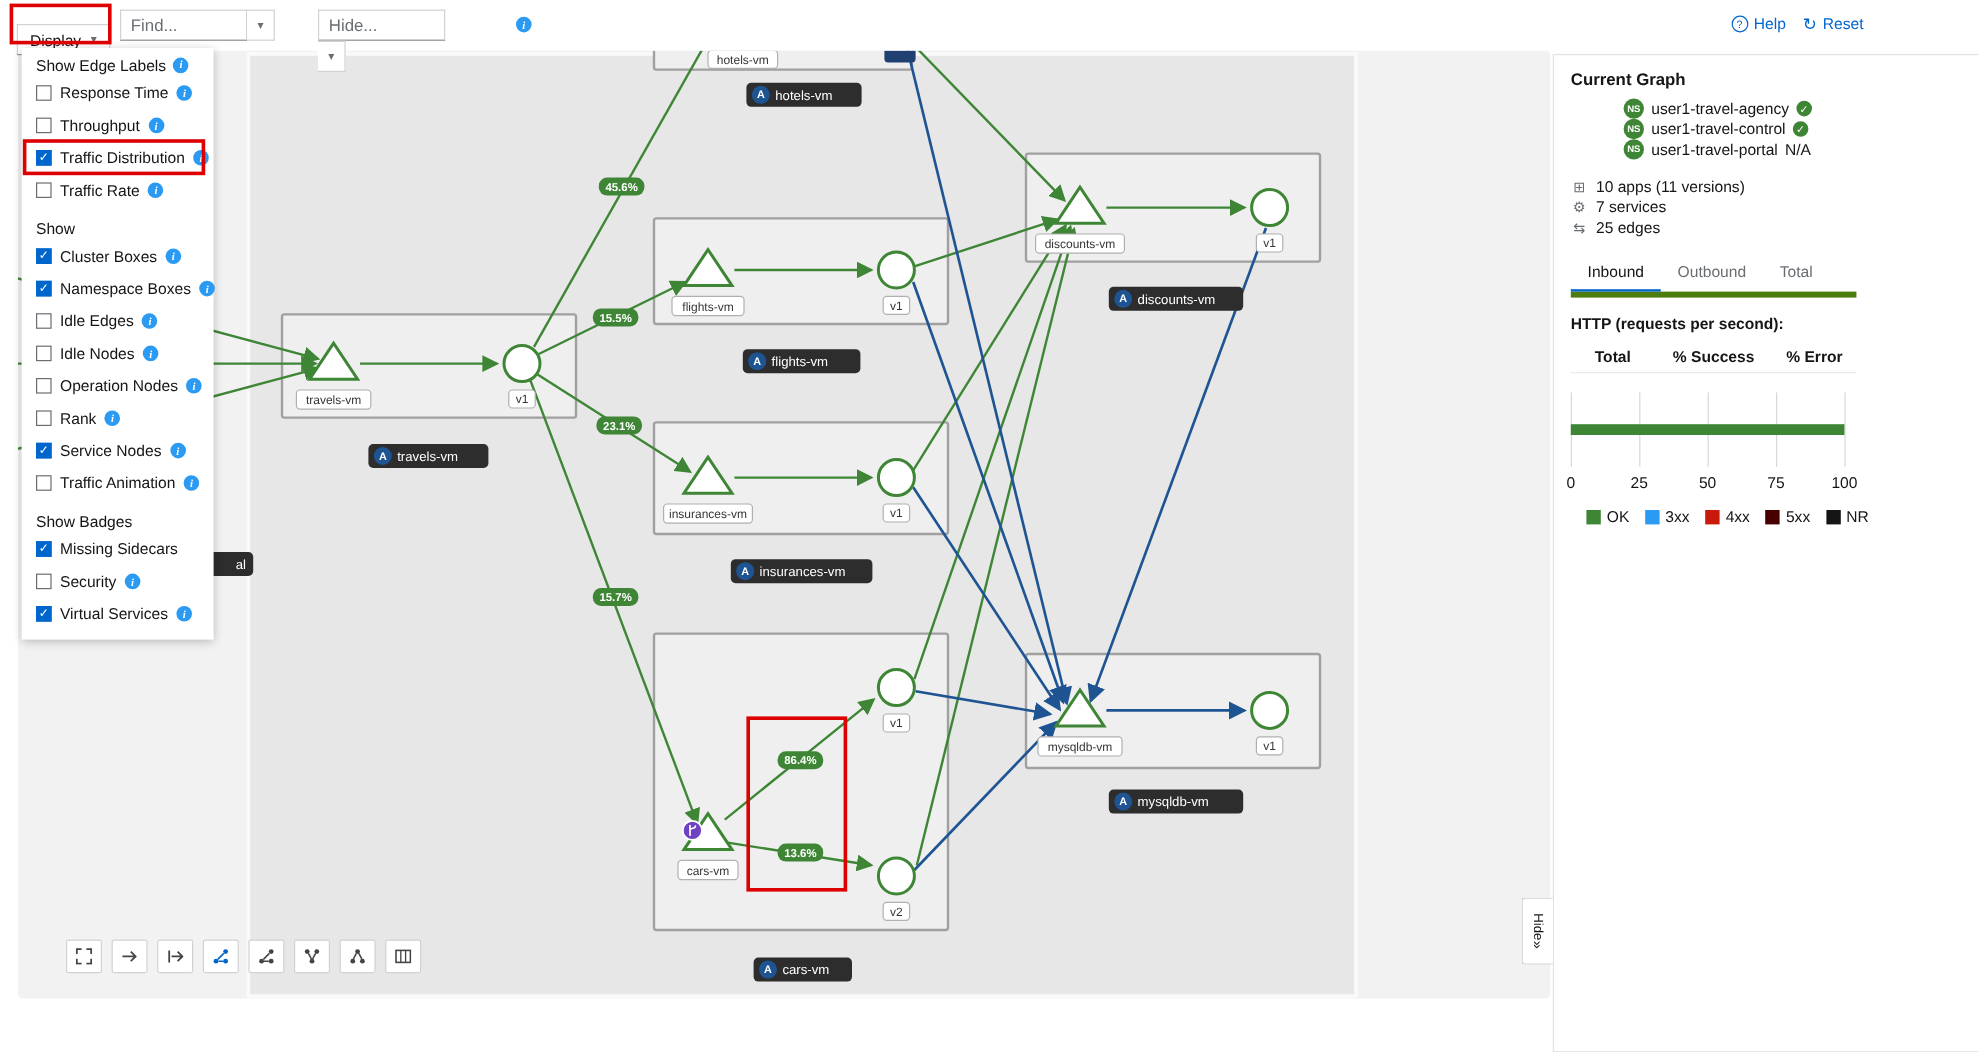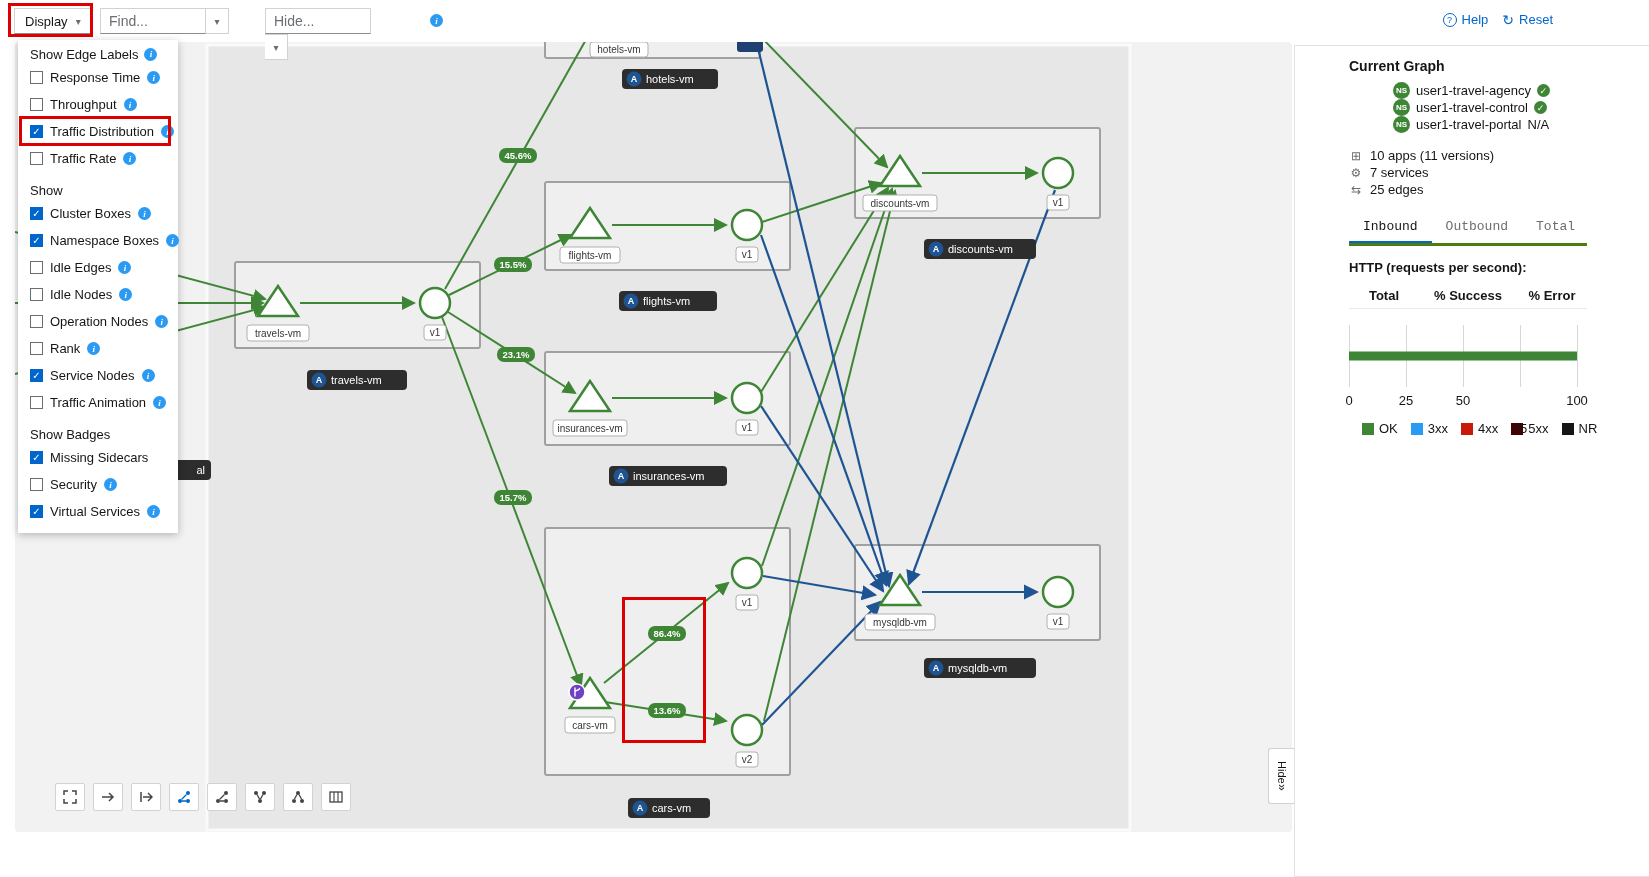--- a/index.html
+++ b/index.html
@@ -1,21 +1,21 @@
 <!DOCTYPE html>
 <html><head>
 <meta charset="utf-8">
 <style>
   * { margin:0; padding:0; box-sizing:border-box; }
   body { font-family:"Liberation Sans", sans-serif; background:#fff; color:#151515; }
   #page { position:relative; width:1649px; height:877px; overflow:hidden; background:#fff; }
 
   
   #topbar { position:absolute; left:0; top:0; width:1649px; height:42px; background:#fff; z-index:10; }
-  .display-btn { position:absolute; left:14px; top:8px; height:26px; padding:0 10px; background:#fff;
+  .display-btn { position:absolute; left:14px; top:20px; height:26px; padding:0 10px; background:#fff;
     border:1px solid #d2d2d2; border-bottom-color:#8a8d90; font-size:13px; color:#151515;
     display:flex; align-items:center; gap:8px; cursor:pointer; }
   .display-btn .caret { color:#6a6e73; font-size:10px; }
   .input-group { position:absolute; top:8px; display:flex; }
   .pf-input { height:26px; width:106px; border:1px solid #d2d2d2; border-bottom-color:#8a8d90;
     font-size:14px; padding:0 8px; color:#4d7c0f; font-family:inherit; }
   .pf-input::placeholder { color:#6a6e73; }
   .caret-btn { width:23px; height:26px; border:1px solid #d2d2d2; border-left:none; background:#fff;
     color:#6a6e73; font-size:10px; display:flex; align-items:center; justify-content:center; cursor:pointer; }
   .info-icon { display:inline-flex; width:13px; height:13px; border-radius:50%; background:#2b9af3;
@@ -46,33 +46,33 @@
   .menu-title.spaced { margin-top:8px; }
   .menu-item { height:27px; display:flex; align-items:center; gap:7px; padding:0 12px; cursor:pointer; }
   .menu-item .label { color:#151515; white-space:nowrap; }
   .checkbox { width:13px; height:13px; border:1px solid #6a6e73; background:#fff; flex:none;
     display:flex; align-items:center; justify-content:center; }
   .checkbox.checked { background:#0066cc; border-color:#0066cc; }
   .checkbox.checked::after { content:"✓"; color:#fff; font-size:10px; line-height:10px; }
 
   
   #side-panel { position:absolute; left:1294px; top:45px; width:355px; height:832px; background:#fff;
-    border:1px solid #e2e2e2; border-right:none;padding-left:40px; }
+    border:1px solid #e2e2e2; border-right:none; }
   .panel-content { padding:12px 0 0 14px; width:252px; }
   .panel-title { font-size:14px; font-weight:bold; margin-bottom:8px; }
   .ns-row { display:flex; align-items:center; gap:6px; height:17px; font-size:13px;margin-left:44px; }
   .ns-badge { width:17px; height:17px; border-radius:50%; background:#3e8635; color:#fff; font-size:8px;
     font-weight:bold; display:flex; align-items:center; justify-content:center; flex:none; }
   .ok-icon { width:13px; height:13px; border-radius:50%; background:#3e8635; color:#fff; font-size:9px;
     display:flex; align-items:center; justify-content:center; }
   .na-text { color:#151515; font-size:13px; }
   .stats-block { margin-top:14px; }
   .stat-row { display:flex; align-items:center; gap:7px; height:17px; font-size:13px; color:#151515; }
   .stat-icon { color:#6a6e73; font-size:12px; width:14px; text-align:center; }
-  .tabs { display:flex; margin-top:14px; border-bottom:3px solid #4d7c0f; width:238px;font-family:Liberation Mono, monospace; }
+  .tabs { display:flex; margin-top:14px; border-bottom:5px solid #4d7c0f; width:238px; }
   .tab { padding:7px 14px; font-size:13px; color:#6a6e73; cursor:pointer; border-bottom:2px solid transparent; }
   .tab.active { color:#151515; border-bottom-color:#0066cc; }
   .http-title { margin-top:14px; font-size:13px; font-weight:bold; }
   .http-table { width:238px; margin-top:8px; font-size:13px; }
   .http-table .row { display:grid; grid-template-columns:70px 98px 70px; text-align:center;
     padding:5px 0; border-bottom:1px solid #ebebeb; }
   .http-table .row.head { font-weight:bold; }
   .chart { width:228px; margin-top:16px; }
   .chart-plot { position:relative; height:62px; }
   .gridline { position:absolute; top:0; bottom:0; width:1px; background:#d7d7d7; }
@@ -558,21 +558,21 @@
           <span class="gridline" style="left:75%;"></span>
           <span class="gridline" style="left:100%;"></span>
           <div class="chart-bar" style="width: 100%;">
             <div class="chart-bar-fill" style="background-color: rgb(62, 134, 53);"></div>
           </div>
         </div>
         <div class="chart-ticks">
           <span style="left:0;">0</span>
           <span style="left:25%;">25</span>
           <span style="left:50%;">50</span>
-          <span style="left:75%;margin-top:28px;">75</span>
+          <span style="left:75%;">75</span>
           <span style="left:100%;">100</span>
         </div>
         <div class="chart-legend">
           <span class="legend-item">
             <span class="legend-swatch" style="background-color: rgb(62, 134, 53);"></span>
             <span>OK</span>
           </span>
           <span class="legend-item">
             <span class="legend-swatch" style="background-color: rgb(43, 154, 243);"></span>
             <span>3xx</span>

